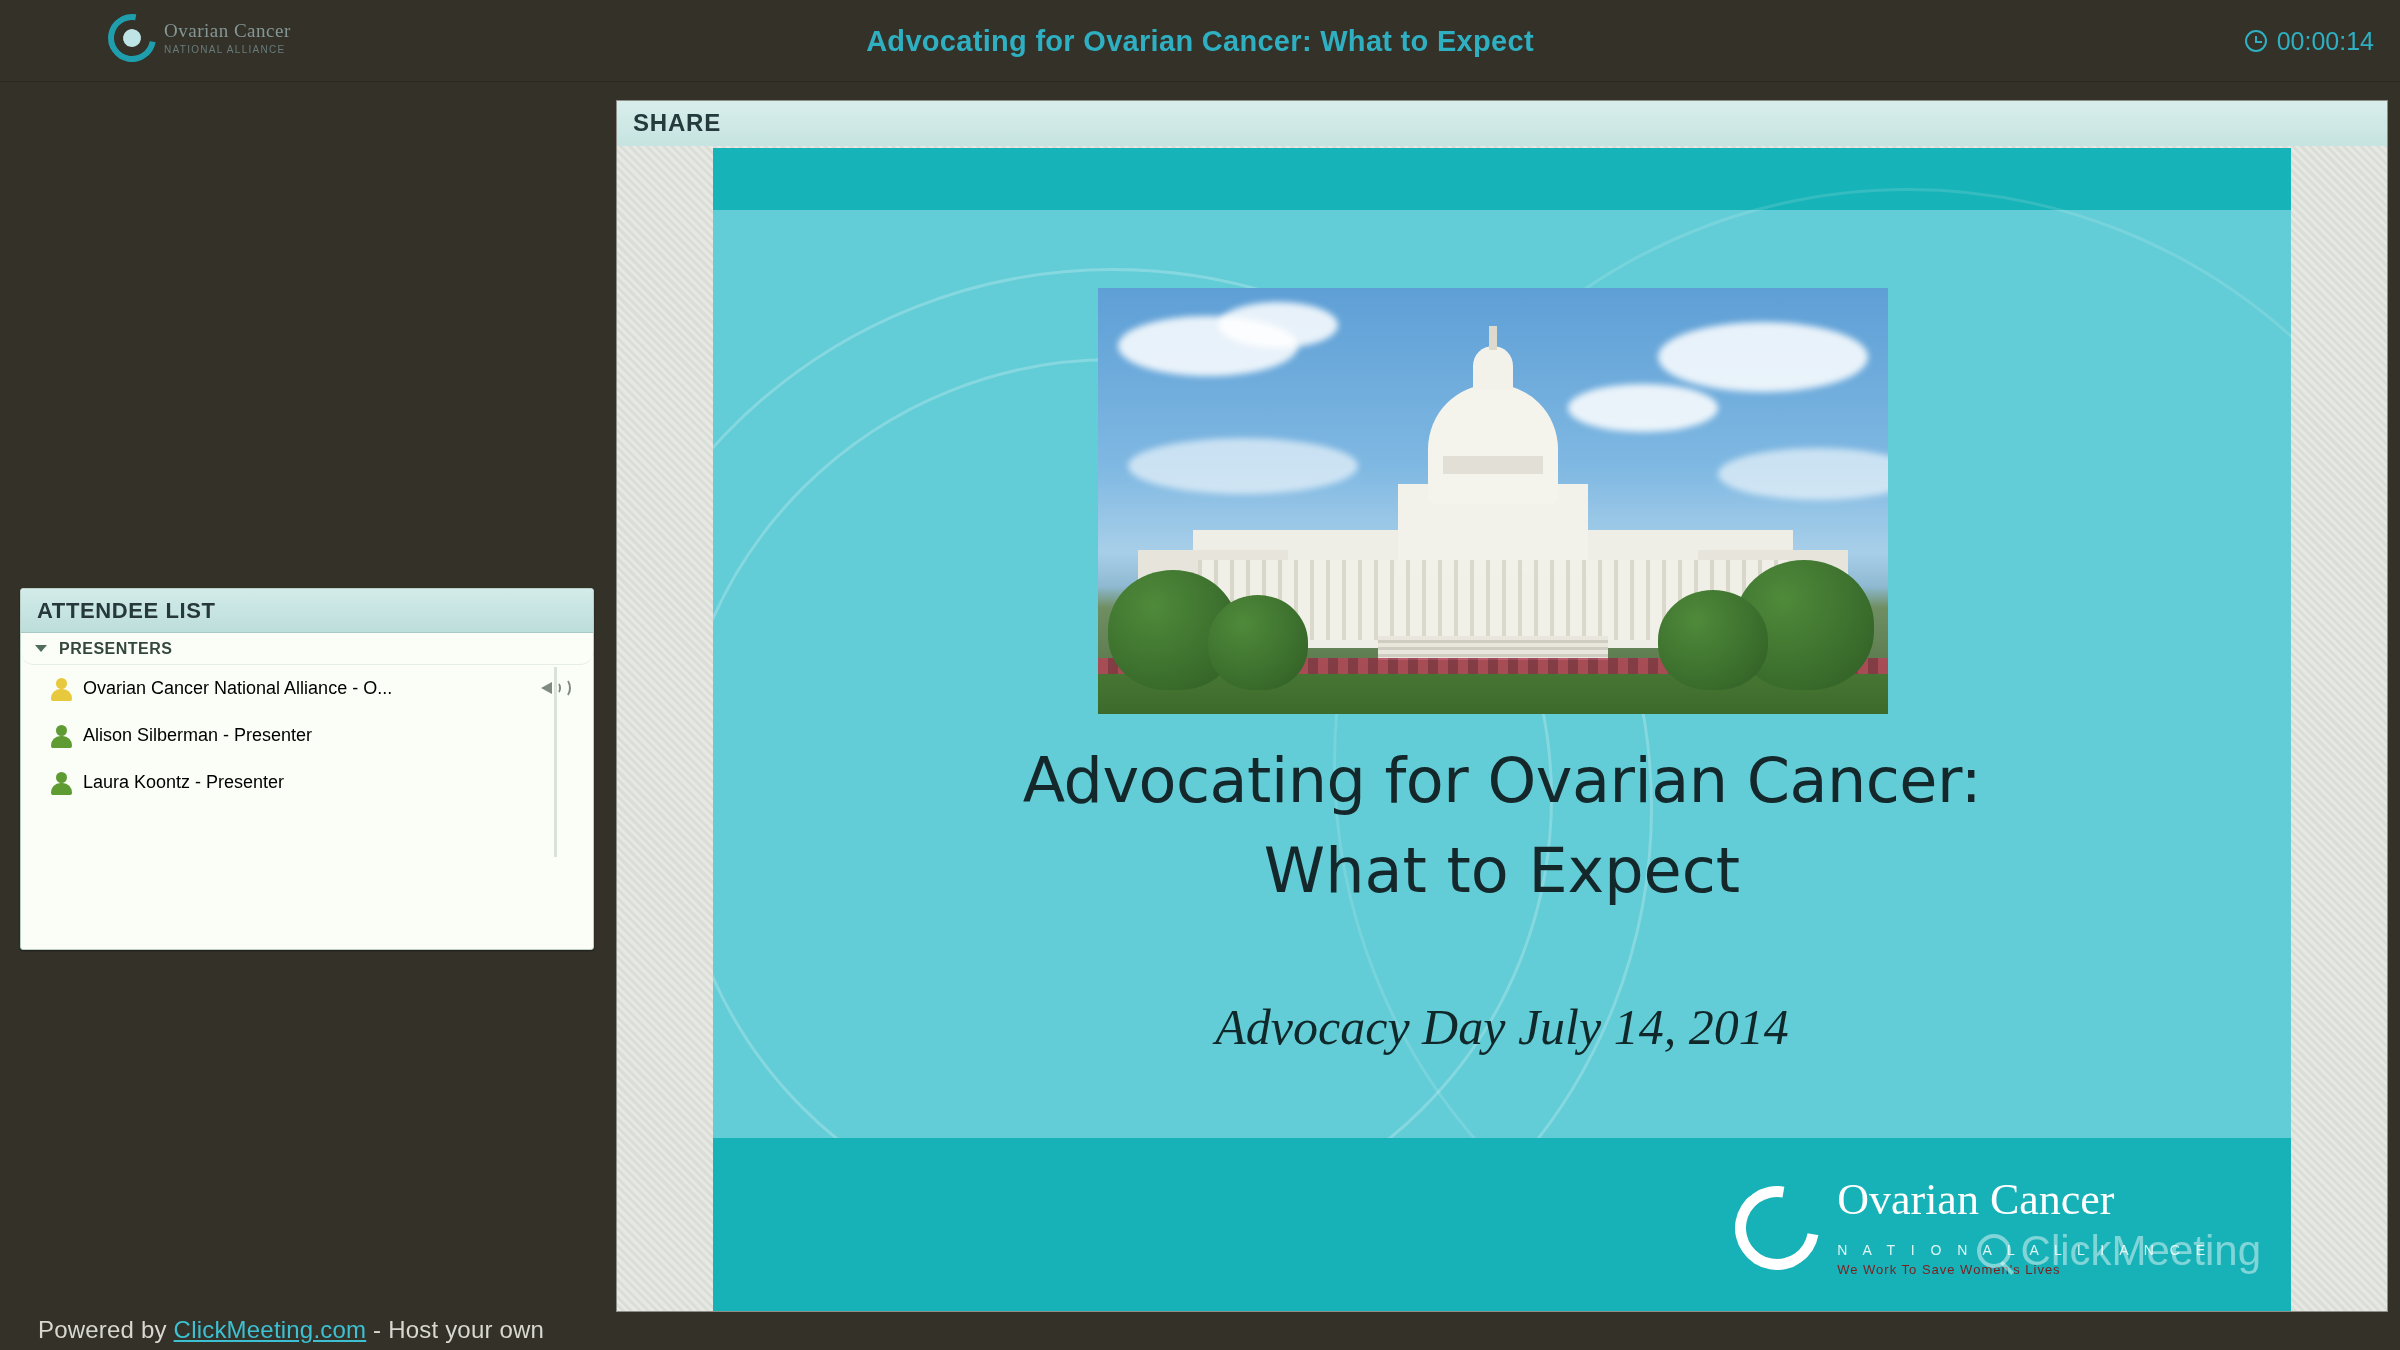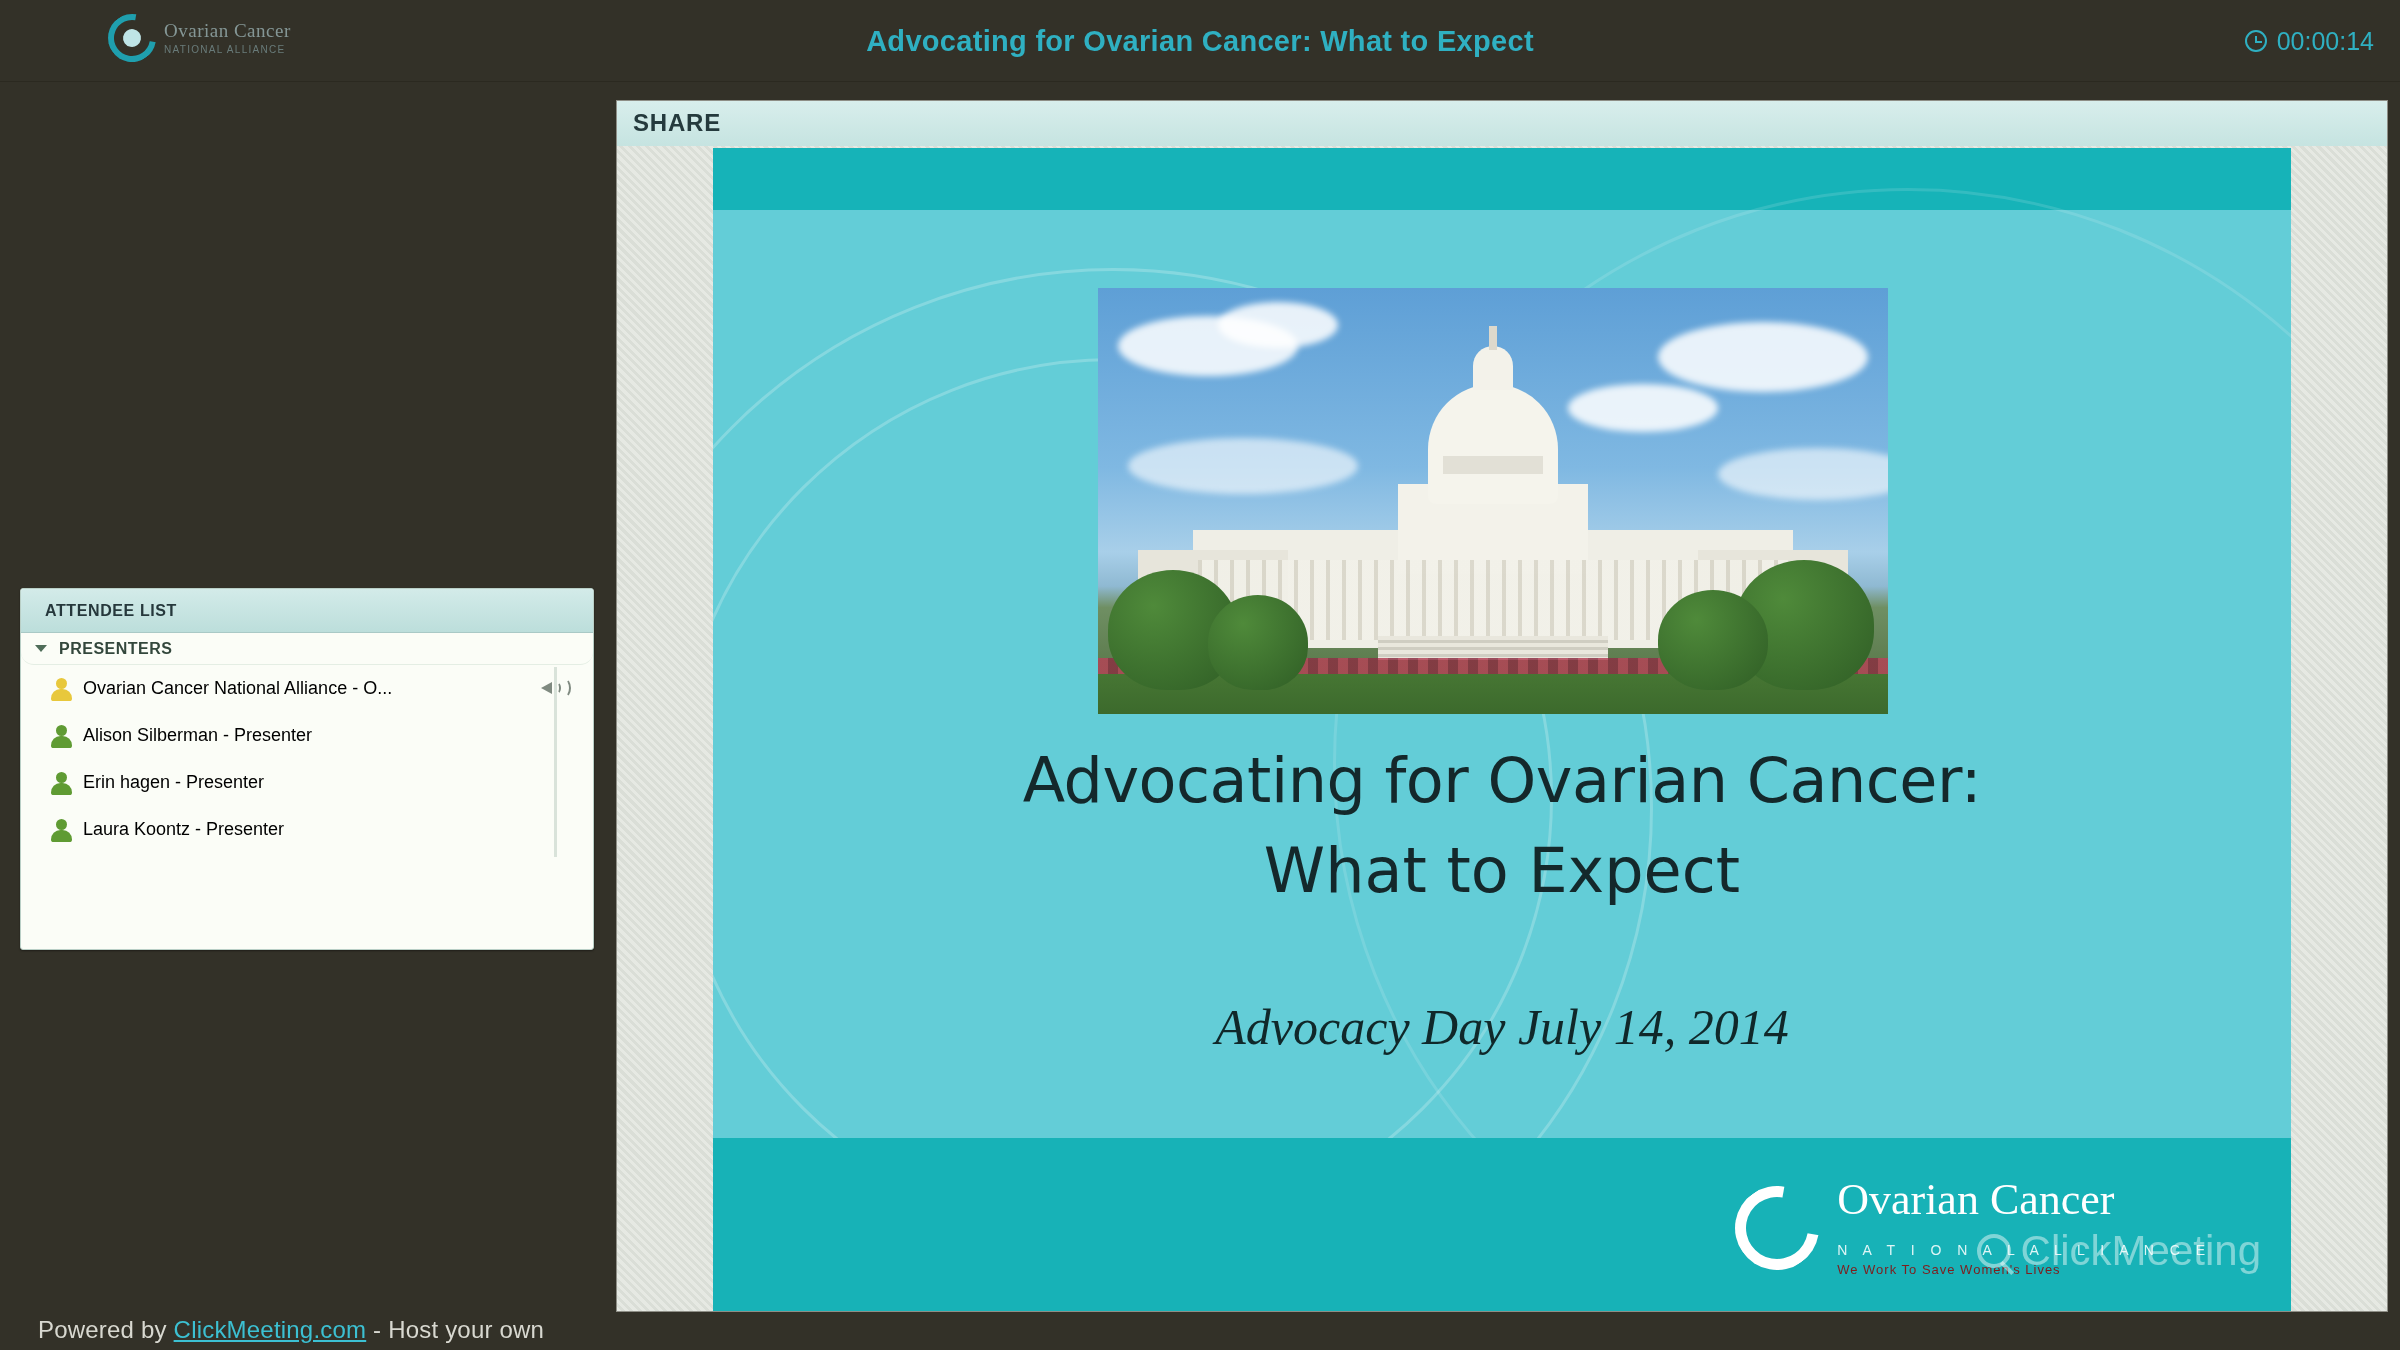--- a/index.html
+++ b/index.html
@@ -76,23 +76,23 @@
     position: absolute; left: 20px; width: 574px;
     background: #fbfdf7;
     border: 1px solid #b9cfc6;
     border-radius: 3px;
     box-shadow: 0 1px 2px rgba(0,0,0,.4);
   }
   .panel-header {
     height: 44px; line-height: 44px;
     background: linear-gradient(#d3ebe9, #bcdedb);
     border-bottom: 1px solid #a9c9c6;
-    color: #26383c; font-size: 16px; font-weight: bold;
+    color: #26383c; font-size: 22px; font-weight: bold;
     letter-spacing: .6px;
-    padding-left: 24px;
+    padding-left: 16px;
     border-radius: 2px 2px 0 0;
   }
 
   
   #attendee-panel { top: 506px; height: 362px; }
   #attendee-body { position: relative; height: 316px; }
   .group-row {
     height: 32px; display: flex; align-items: center;
     padding-left: 14px; color: #33473c; font-size: 16px;
     font-weight: bold; letter-spacing: .5px;
@@ -376,27 +376,20 @@
       </div>
 
       <div class="attendee-row">
         <span class="att-icon">
           <span class="head"></span>
             <span class="body"></span>
         </span>
         <span class="name">Alison Silberman - Presenter</span>
       </div>
 
-      <div class="attendee-row">
-        <span class="att-icon">
-          <span class="head"></span>
-            <span class="body"></span>
-        </span>
-        <span class="name">Erin hagen - Presenter</span>
-      </div>
 
       <div class="attendee-row">
         <span class="att-icon">
           <span class="head"></span>
             <span class="body"></span>
         </span>
         <span class="name">Laura Koontz - Presenter</span>
       </div>
 
       <div id="attendee-scrollbar"></div>

